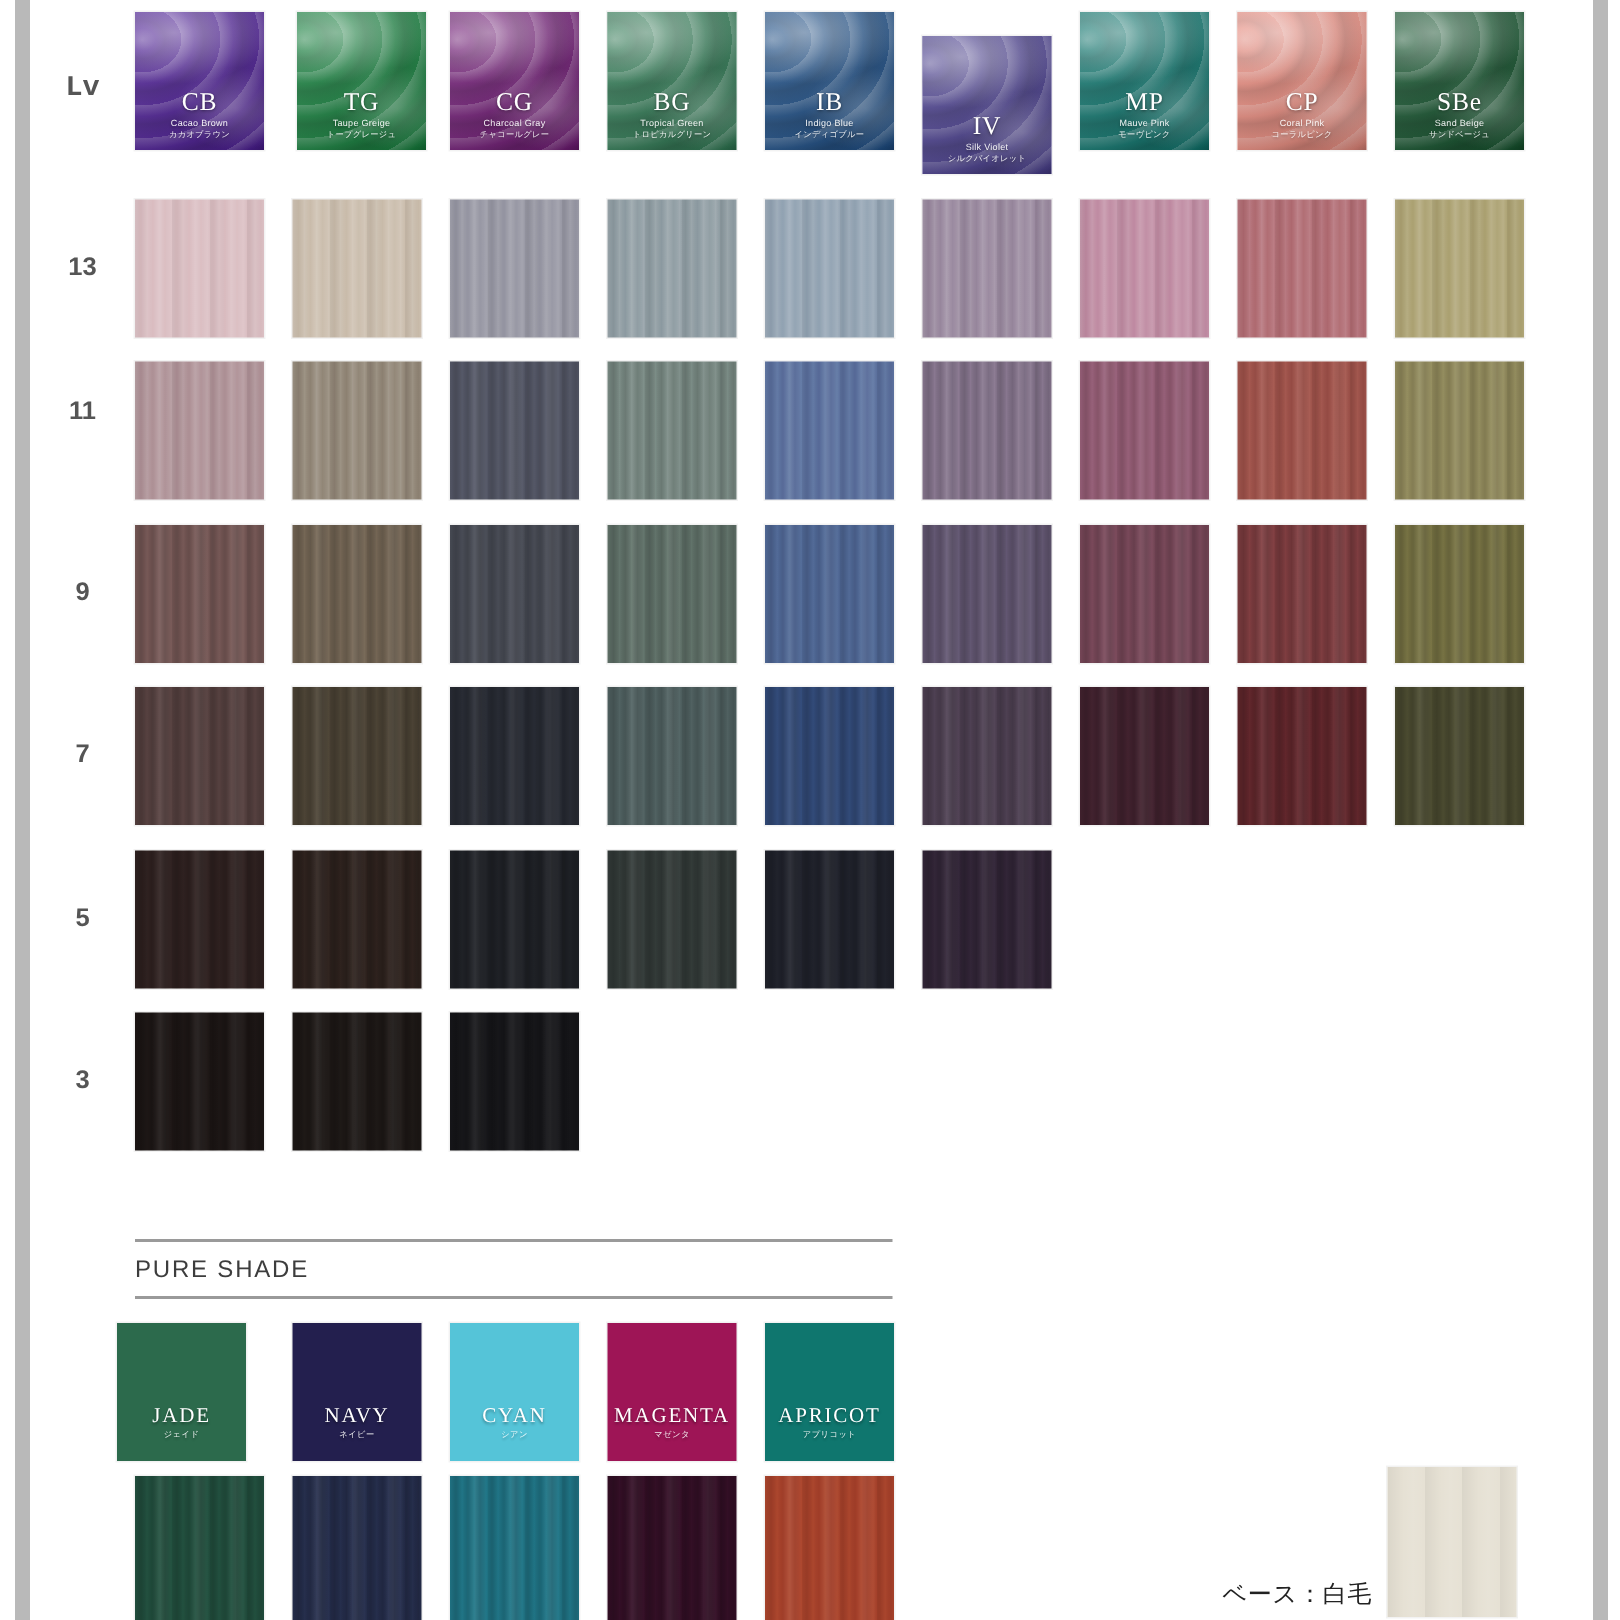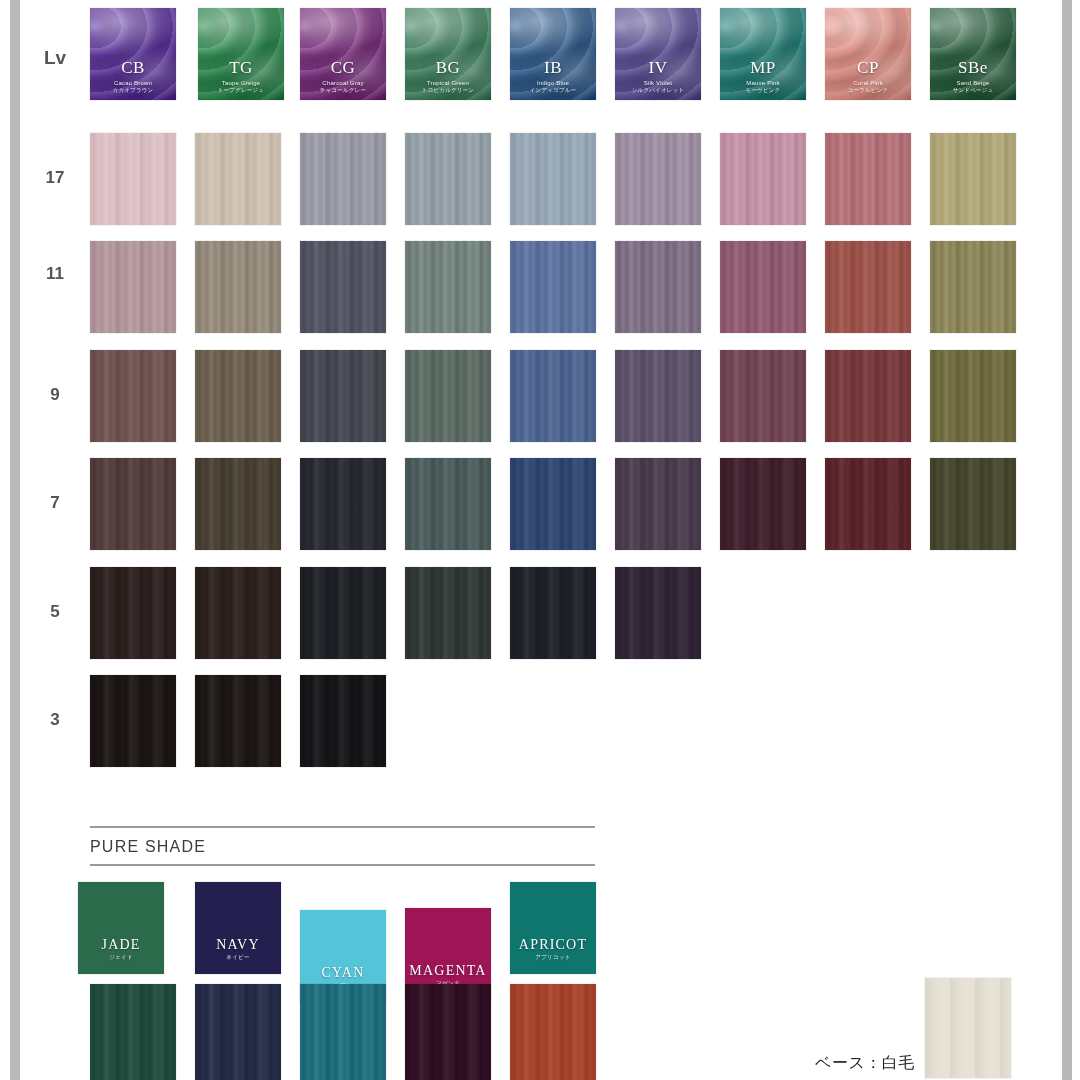--- a/index.html
+++ b/index.html
@@ -111,21 +111,21 @@
 </head>
 <body>
 
 <div class="edge-outer l"></div>
 <div class="edge left"></div>
 <div class="edge right"></div>
 <div class="edge-outer r"></div>
 
 <div class="sheet">
 
-  <div class="lv" id="lv-axis" style="left:0px; top:47px;">Lv</div>
+  <div class="lv" id="lv-axis" style="left:0px; top:47px;font-family:Liberation Mono, monospace;">Lv</div>
 
   <div id="tone-header">
       <div class="sw hdr-sw" style="left: 70px; background: #4c1d95;">
         <div class="curve"></div>
         <div class="shine"></div>
         <div class="hdr-lab">
           <div class="hdr-code">CB</div>
           <div class="hdr-en">Cacao Brown</div>
           <div class="hdr-jp">カカオブラウン</div>
         </div>
@@ -159,21 +159,21 @@
       </div>
       <div class="sw hdr-sw" style="left: 490px; background: rgb(29, 78, 134);">
         <div class="curve"></div>
         <div class="shine"></div>
         <div class="hdr-lab">
           <div class="hdr-code">IB</div>
           <div class="hdr-en">Indigo Blue</div>
           <div class="hdr-jp">インディゴブルー</div>
         </div>
       </div>
-      <div class="sw hdr-sw" style="left: 595px; background: rgb(74, 63, 143);">
+      <div class="sw hdr-sw" style="left: 595px; background: rgb(74, 63, 143); margin-top: 16px;">
         <div class="curve"></div>
         <div class="shine"></div>
         <div class="hdr-lab">
           <div class="hdr-code">IV</div>
           <div class="hdr-en">Silk Violet</div>
           <div class="hdr-jp">シルクバイオレット</div>
         </div>
       </div>
       <div class="sw hdr-sw" style="left: 700px; background: #0f766e;">
         <div class="curve"></div>
@@ -198,21 +198,21 @@
         <div class="shine"></div>
         <div class="hdr-lab">
           <div class="hdr-code">SBe</div>
           <div class="hdr-en">Sand Beige</div>
           <div class="hdr-jp">サンドベージュ</div>
         </div>
       </div>
     </div>
 
   <div id="level-grid">
-      <div class="lv small" style="left: 0px; top: 168px;">17</div>
+      <div class="lv small" style="left: 0px; top: 168px;">13</div>
       <div class="sw" style="left: 70px; top: 133px; height: 92px; background: rgb(220, 192, 196);">
         <div class="tex2"></div>
         <div class="tex"></div>
       </div>
       <div class="sw" style="left: 175px; top: 133px; height: 92px; background: rgb(205, 192, 176);">
         <div class="tex2"></div>
         <div class="tex"></div>
       </div>
       <div class="sw" style="left: 280px; top: 133px; height: 92px; background: rgb(154, 154, 166);">
         <div class="tex2"></div>
@@ -407,29 +407,29 @@
         </div>
       </div>
       <div class="sw ps-sw" style="left: 175px; top: 882px; background: rgb(35, 31, 78);">
         <div class="curve"></div>
         <div class="shine"></div>
         <div class="ps-lab">
           <div class="ps-name">NAVY</div>
           <div class="ps-jp">ネイビー</div>
         </div>
       </div>
-      <div class="sw ps-sw" style="left: 280px; top: 882px; background: rgb(85, 196, 216); margin-top: 28px;">
+      <div class="sw ps-sw" style="left: 280px; top: 882px; background: rgb(85, 196, 216);">
         <div class="curve"></div>
         <div class="shine"></div>
         <div class="ps-lab">
           <div class="ps-name">CYAN</div>
           <div class="ps-jp">シアン</div>
         </div>
       </div>
-      <div class="sw ps-sw" style="left: 385px; top: 882px; background: rgb(158, 21, 86); margin-top: 26px;">
+      <div class="sw ps-sw" style="left: 385px; top: 882px; background: rgb(158, 21, 86);">
         <div class="curve"></div>
         <div class="shine"></div>
         <div class="ps-lab">
           <div class="ps-name">MAGENTA</div>
           <div class="ps-jp">マゼンタ</div>
         </div>
       </div>
       <div class="sw ps-sw" style="left: 490px; top: 882px; background: #0f766e;">
         <div class="curve"></div>
         <div class="shine"></div>

